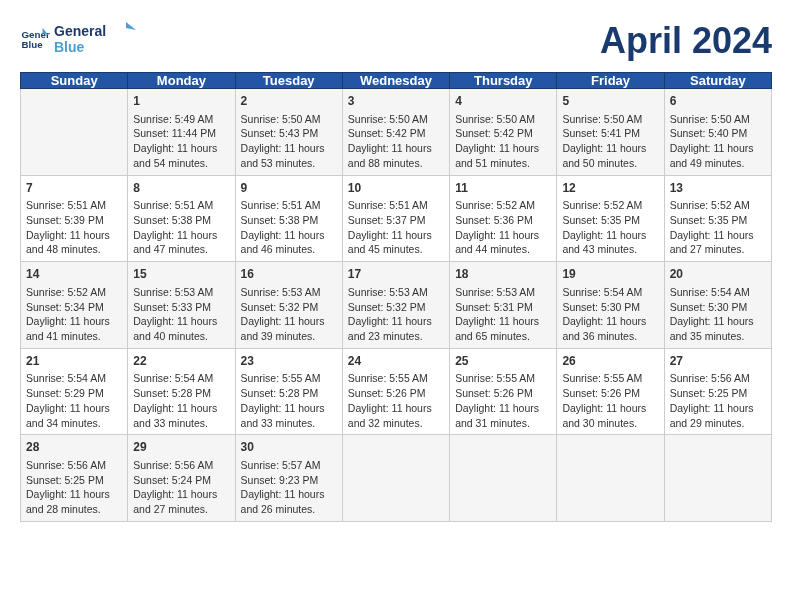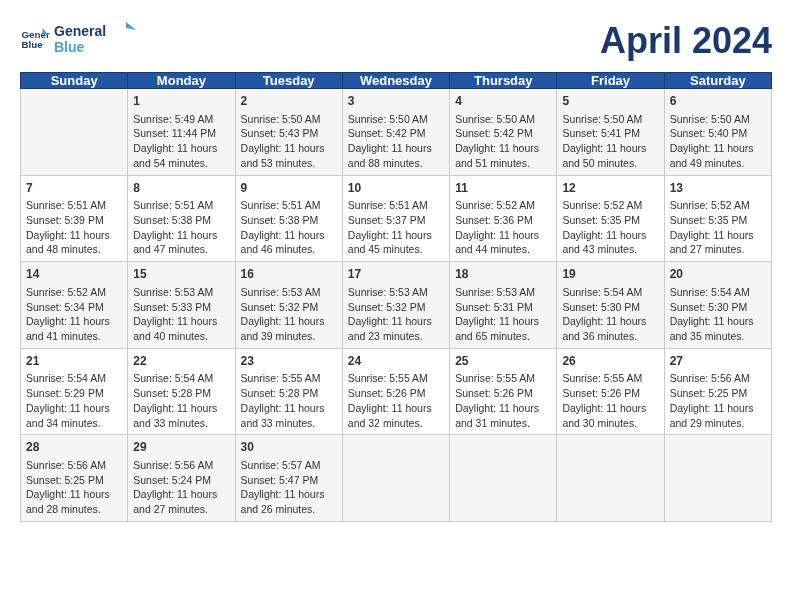--- a/index.html
+++ b/index.html
@@ -320,21 +320,21 @@
         <td>
           <span class="day-number">29</span>
           <div>Sunrise: 5:56 AM</div>
           <div>Sunset: 5:24 PM</div>
           <div>Daylight: 11 hours</div>
           <div>and 27 minutes.</div>
         </td>
         <td>
           <span class="day-number">30</span>
           <div>Sunrise: 5:57 AM</div>
-          <div>Sunset: 5:47 PM</div>
+          <div>Sunset: 9:23 PM</div>
           <div>Daylight: 11 hours</div>
           <div>and 26 minutes.</div>
         </td>
         <td></td>
         <td></td>
         <td></td>
         <td></td>
       </tr>
     </tbody>
 </table>

